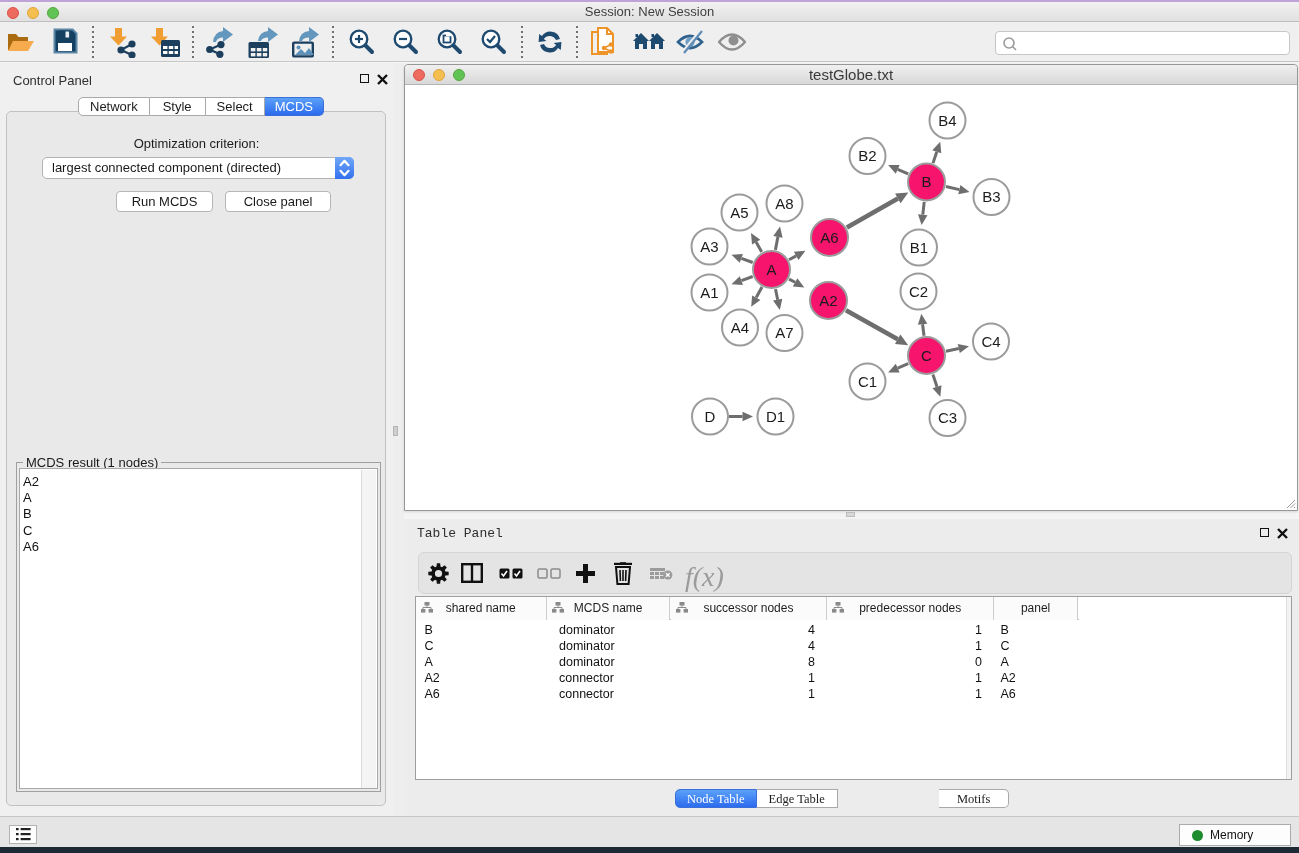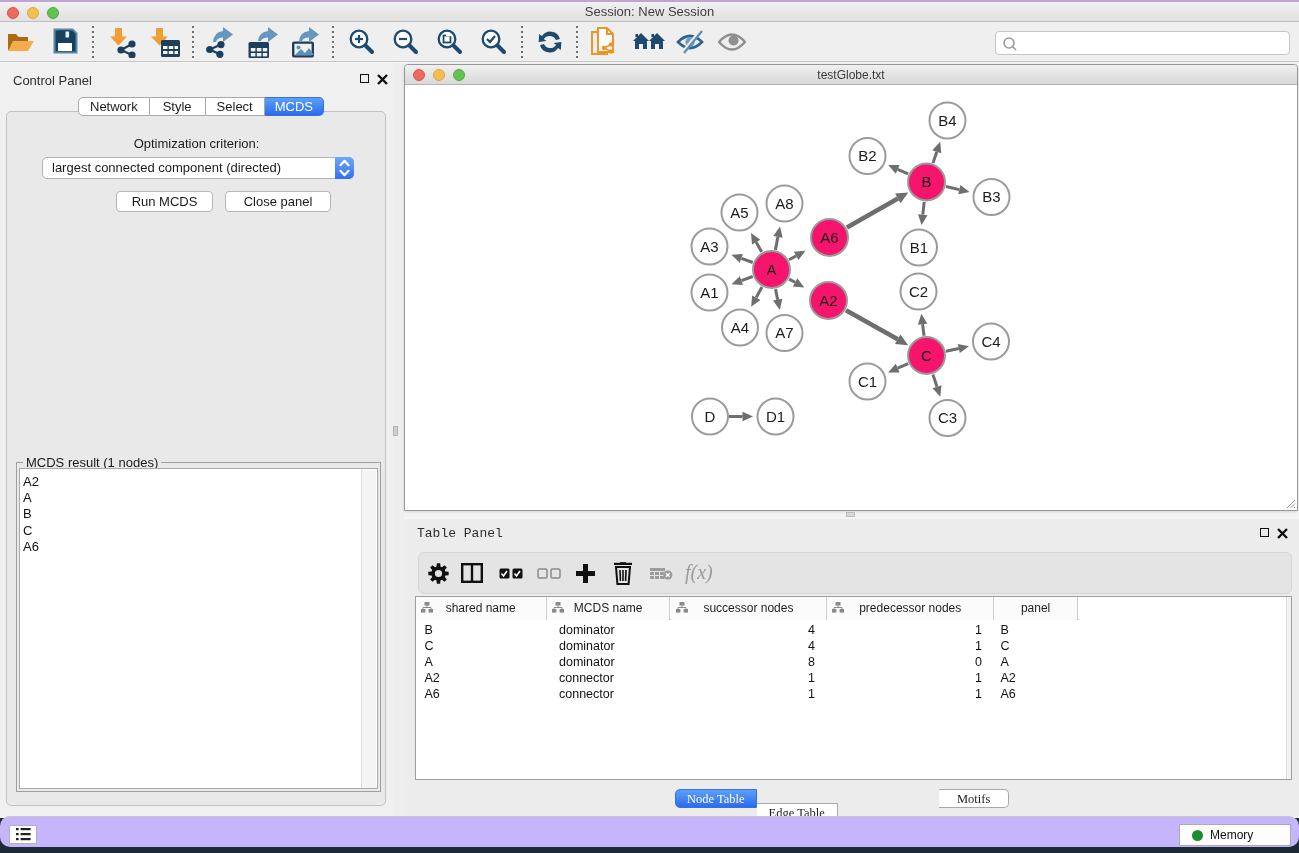--- a/index.html
+++ b/index.html
@@ -50,33 +50,33 @@
   border:1px solid #a8a8a8; font-size:13px; color:#111; }
 #mcdslist .li { padding-left:3px; height:16.2px; line-height:16.2px; }
 #mcdslist { padding-top:5px; }
 #mcdsscroll { position:absolute; right:1px; top:1px; width:15px; height:318px; background:#f4f4f4;
   border-left:1px solid #dcdcdc; }
 
 #netwin { left:404px; top:64px; width:894px; height:447px; background:#fff;
   border:1px solid #979797; border-radius:4px 4px 0 0; box-shadow:0 1px 3px rgba(0,0,0,.12); }
 #nettitle { width:100%; height:20px; background:linear-gradient(#f0f0f0,#d8d8d8);
   border-bottom:1px solid #b4b4b4; border-radius:4px 4px 0 0; position:relative; }
-#nettitle .t { text-align:center; font-size:12px; color:#3a3a3a; line-height:20px; }
+#nettitle .t { text-align:center; font-size:15px; color:#3a3a3a; line-height:20px; }
 
 #tablepanel { left:404px; top:519px; width:895px; height:297px; background:#ececec; }
 #tptoolbar { position:absolute; left:14px; top:33px; width:874px; height:42px; background:#e4e4e4;
   border:1px solid #d4d4d4; border-radius:6px; }
 #datatable { position:absolute; left:11px; top:77px; width:877px; height:184px; background:#fff;
   border:1px solid #9e9e9e; }
 .th { position:absolute; top:77.5px; height:23px; border-right:1px solid #cdcdcd; background:#fbfbfb;
   font-size:12px; color:#1d1d1d; text-align:center; line-height:23px; }
 .cell { position:absolute; font-size:12.5px; color:#111; height:16px; line-height:16px; }
 
-#statusbar { left:0; top:816px; width:1299px; height:31px; background:#c4b5fd;
-  border-top:1px solid #c6c6c6;border-radius:10px; }
+#statusbar { left:0; top:816px; width:1299px; height:31px; background:#e5e5e5;
+  border-top:1px solid #c6c6c6; }
 #memorybtn { position:absolute; right:8px; top:7px; width:112px; height:22px; background:#fdfdfd;
   border:1px solid #ababab; font-size:12px; color:#111; }
 </style>
 </head>
 <body>
 <div class="abs" id="deskTop"></div>
 <div class="abs" id="titlebar">
   <div class="t">Session: New Session</div>
   <div class="abs tl" style="left:7px;top:5px;background:#ee6a5e;border:0.5px solid #d95448;"></div>
   <div class="abs tl" style="left:27px;top:5px;background:#f5bf4f;border:0.5px solid #dfa33c;"></div>
@@ -422,21 +422,21 @@
           <rect x="5" y="4" width="4" height="3"></rect>
           <rect x="10" y="4" width="4" height="3"></rect>
         <rect x="0" y="8" width="4" height="3"></rect>
           <rect x="5" y="8" width="4" height="3"></rect>
           <rect x="10" y="8" width="4" height="3"></rect>
         <circle cx="17.8" cy="7" r="4.6"></circle>
       </g>
       <path d="M16 5.2 l3.6 3.6 M19.6 5.2 l-3.6 3.6" stroke="#fff" stroke-width="1.3"></path>
     </svg>
 
-    <div class="abs" style="left:266px;top:8px;font-family:'Liberation Serif',serif;font-style:italic;font-size:20px;color:#9b9b9b;">f(x)</div>
+    <div class="abs" style="left:266px;top:8px;font-family:'Liberation Serif',serif;font-style:italic;font-size:28px;color:#9b9b9b;">f(x)</div>
   </div>
   <div class="abs" id="datatable">
       <div style="position:absolute;right:0;top:0;width:5px;height:182px;background:#f3f3f3;border-left:1px solid #dedede;"></div>
     </div>
 <div class="abs" style="left:11.5px;top:77.5px;width:663px;height:23px;background:#fbfbfb;border-bottom:1px solid #c2c2c2;"></div>
 <div class="th" style="left:11.5px;width:131.3px;">shared name</div>
 <svg class="abs" style="left:16.5px;top:83px" width="12" height="11" viewBox="0 0 12 11">
 <g fill="#8a8a8a">
         <rect x="3.5" y="0" width="5" height="3.6"></rect>
         <rect x="0" y="7" width="4.4" height="3.6"></rect>
@@ -493,21 +493,21 @@
 <div class="cell" style="left:498px;top:151.0px;width:80px;text-align:right;">1</div>
 <div class="cell" style="left:596.5px;top:151.0px;">A2</div>
 <div class="cell" style="left:20.5px;top:167.0px;">A6</div>
 <div class="cell" style="left:155px;top:167.0px;">connector</div>
 <div class="cell" style="left:331px;top:167.0px;width:80px;text-align:right;">1</div>
 <div class="cell" style="left:498px;top:167.0px;width:80px;text-align:right;">1</div>
 <div class="cell" style="left:596.5px;top:167.0px;">A6</div>
 
   <div class="abs seg" id="bottabs" style="left:271px;top:270px;font-family:Liberation Serif, serif;">
     <div class="tab sel" style="font-size:12.5px;padding:0 11px;">Node Table</div>
-    <div class="tab" style="font-size:12.5px;padding:0 12px;margin-top:14px;">Edge Table</div>
+    <div class="tab" style="font-size:12.5px;padding:0 12px;">Edge Table</div>
     <div class="tab" style="font-size:12.5px;padding:0 13px;margin-top:36px;">Network Table</div>
     <div class="tab" style="font-size:12.5px;padding:0 18px;">Motifs</div>
   </div>
 </div>
 <div class="abs" style="left:846px;top:512px;width:9px;height:5px;background:#d8d8d8;border:1px solid #bdbdbd;"></div>
 
 <div class="abs" id="statusbar">
   <div class="abs" style="left:9px;top:8px;width:28px;height:19px;border:1px solid #b2b2b2;background:#fdfdfd;">
     <svg width="15" height="13" style="position:absolute;left:6px;top:2px" viewBox="0 0 15 13">
       <g fill="#222">

